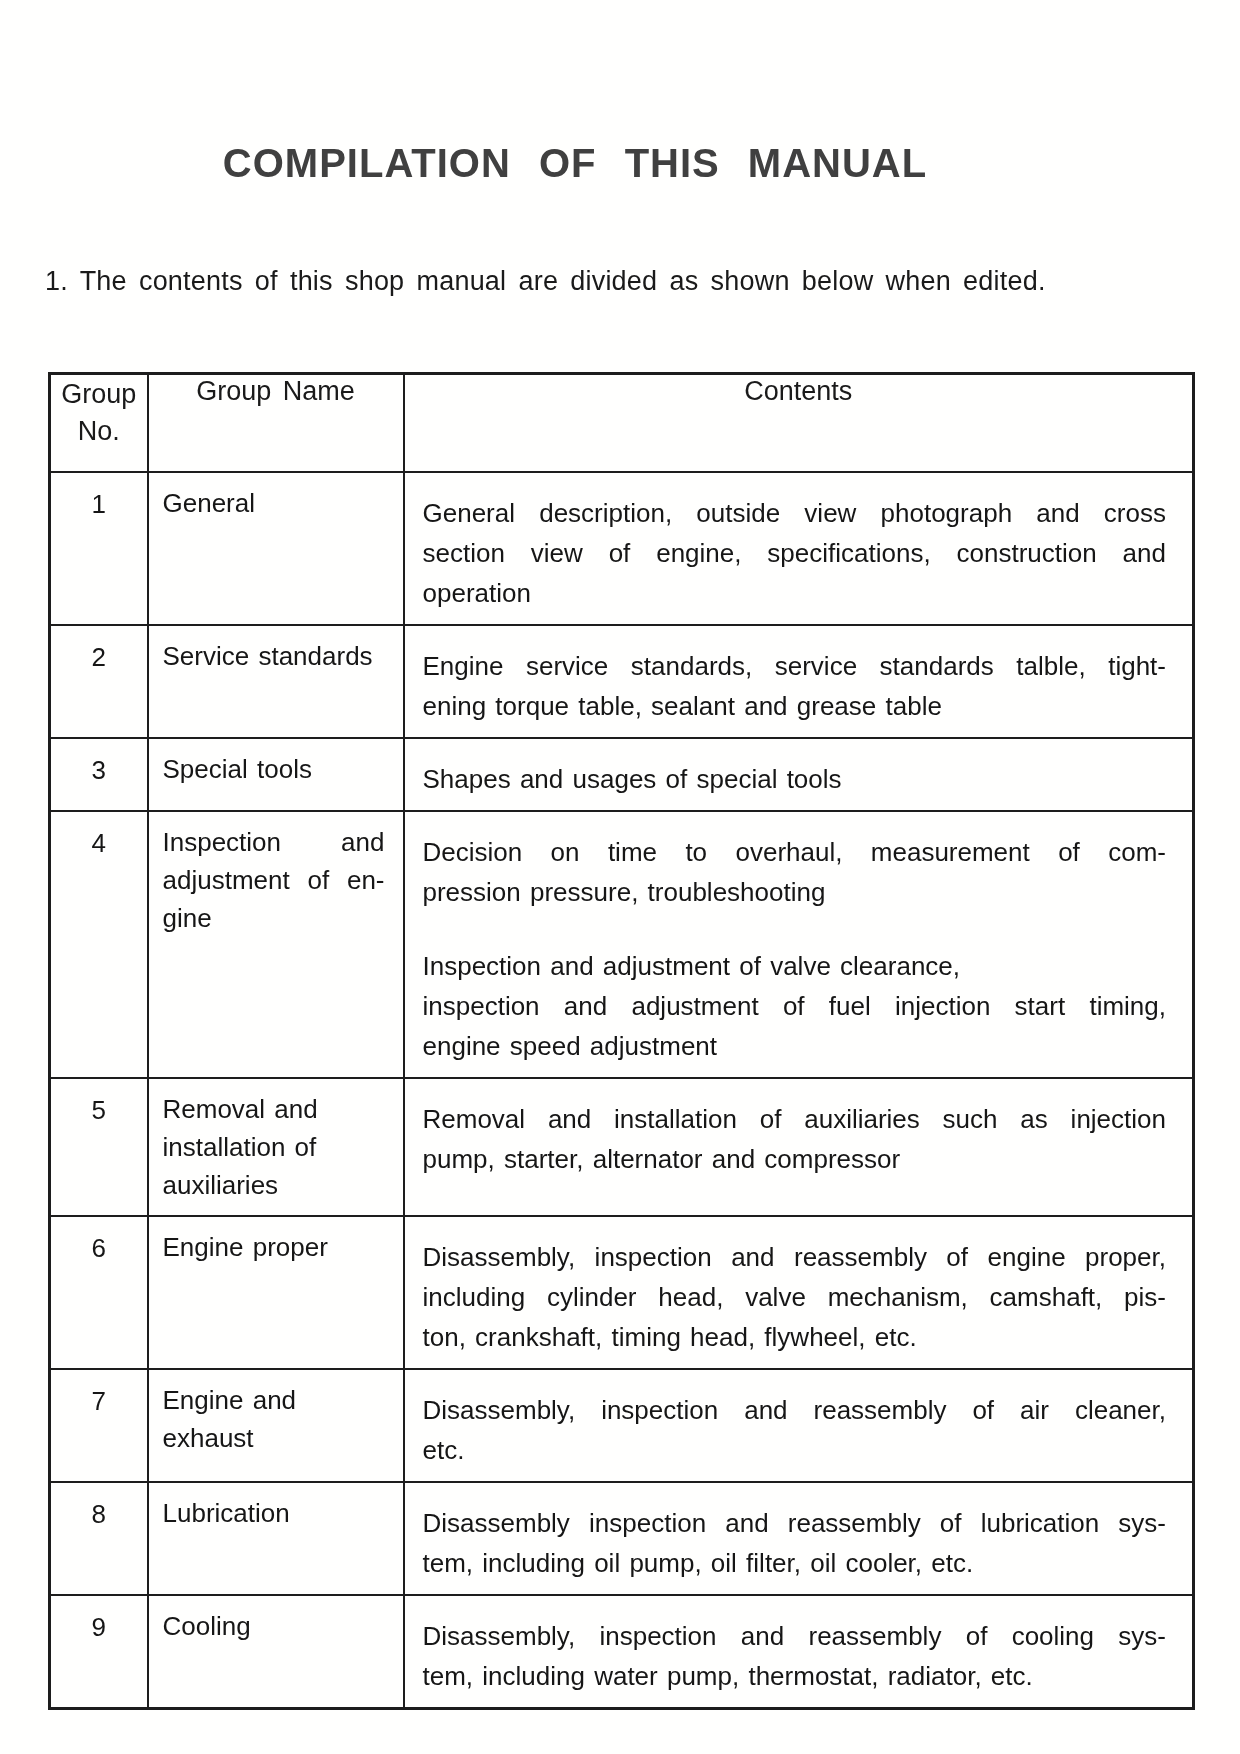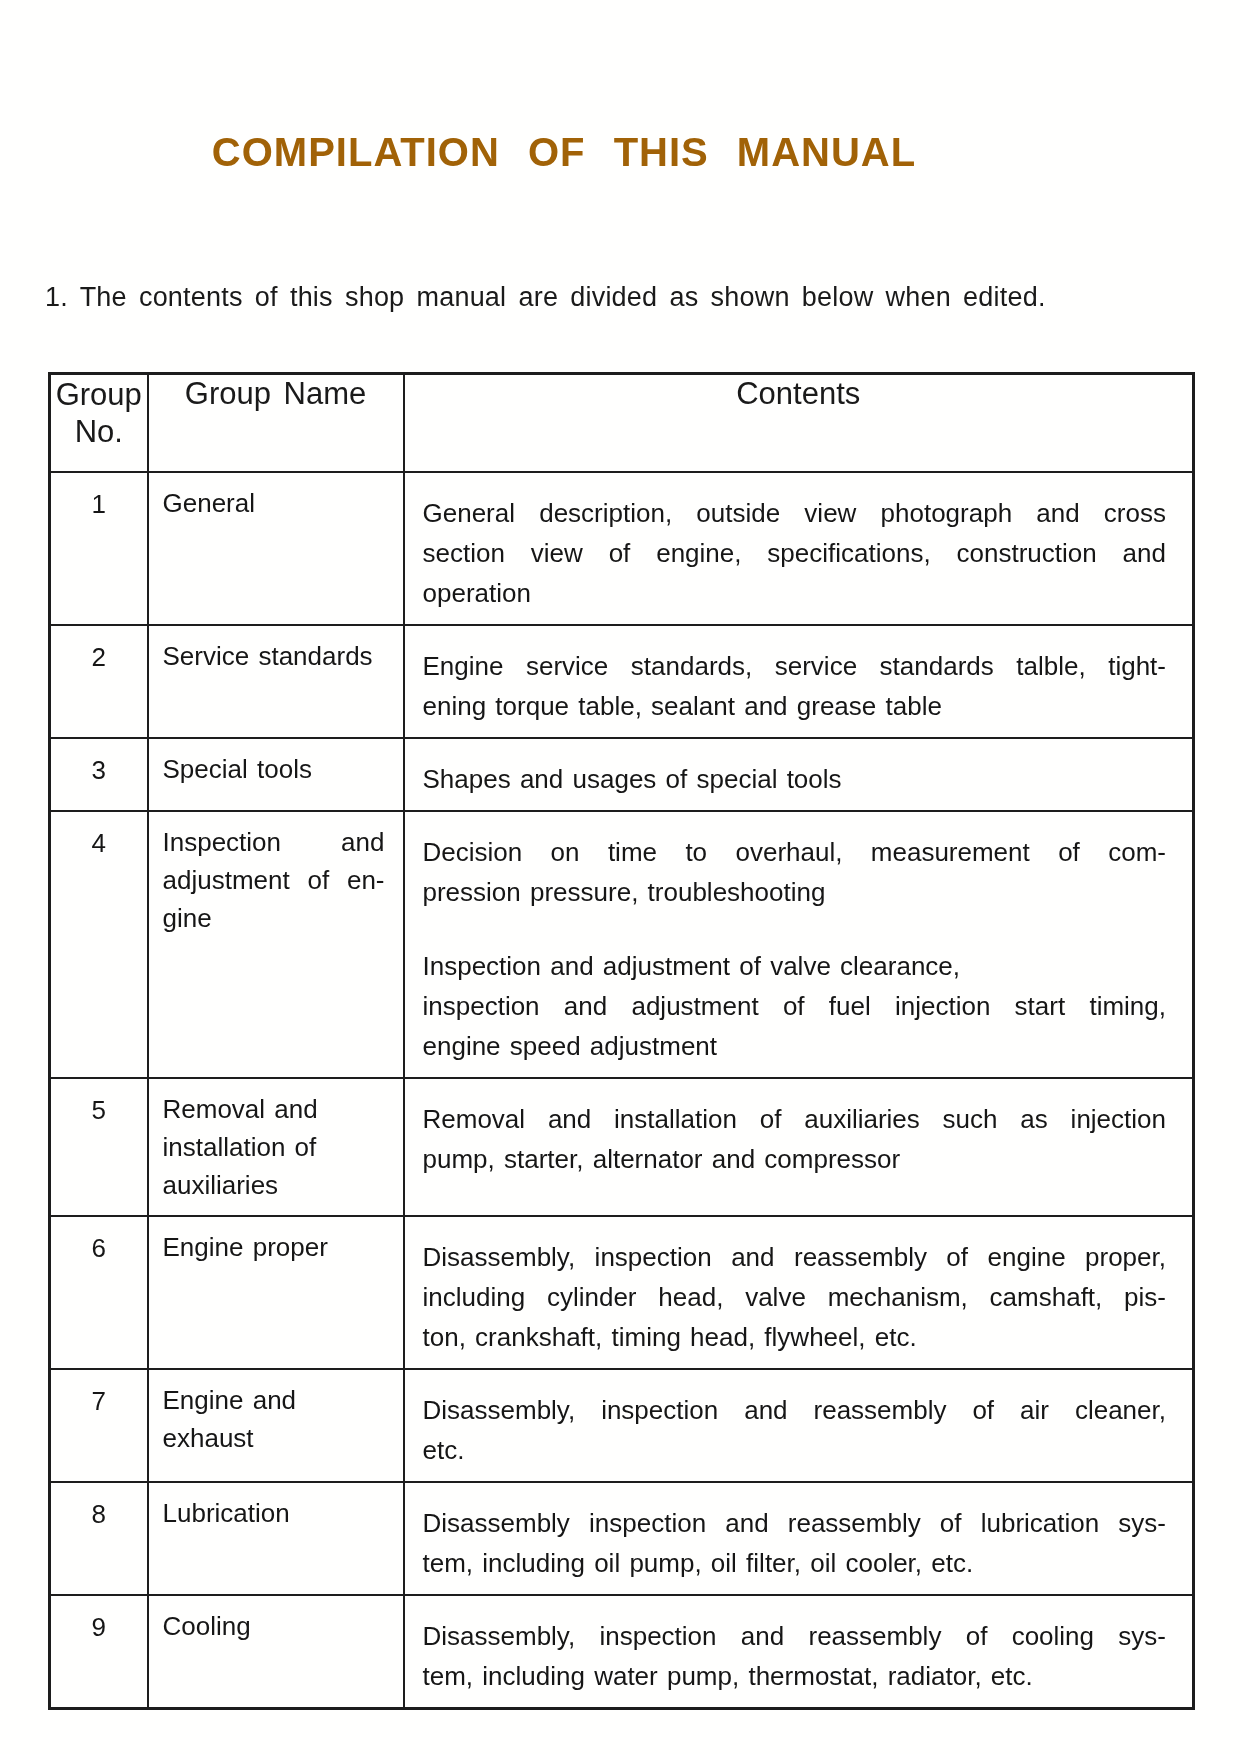--- a/index.html
+++ b/index.html
@@ -14,31 +14,31 @@
     background: #fffffe;
     font-family: "Liberation Sans", sans-serif;
     color: #1c1c1c;
     overflow: hidden;
   }
   .title {
     position: absolute;
     top: 126px;
     left: 0;
     width: 1120px;
-    margin: 4px;
+    margin: 15px;
     text-align: center;
     font-size: 40px;
     font-weight: bold;
     letter-spacing: 1px;
     word-spacing: 16px;
-    color: #a16207;
+    color: #404040;
   }
   .intro {
     position: absolute;
-    top: 282px;
+    top: 266px;
     left: 45px;
     margin: 0;
     font-size: 27px;
     letter-spacing: 0.2px;
     word-spacing: 4.5px;
     color: #1a1a1a;
     text-align: right;
   }
   table.manual {
     position: absolute;
@@ -52,21 +52,21 @@
   table.manual th,
   table.manual td {
     border: 2px solid #1d1d1d;
     vertical-align: top;
     font-weight: normal;
   }
   thead th {
     height: 94px;
     vertical-align: middle;
     text-align: center;
-    font-size: 31px;
+    font-size: 27px;
     word-spacing: 4px;
     color: #1a1a1a;
   }
   thead .hline { line-height: 37px; }
   td.c-no {
     text-align: center;
     font-size: 26px;
     padding-top: 11px;
     line-height: 40px;
     color: #161616;

